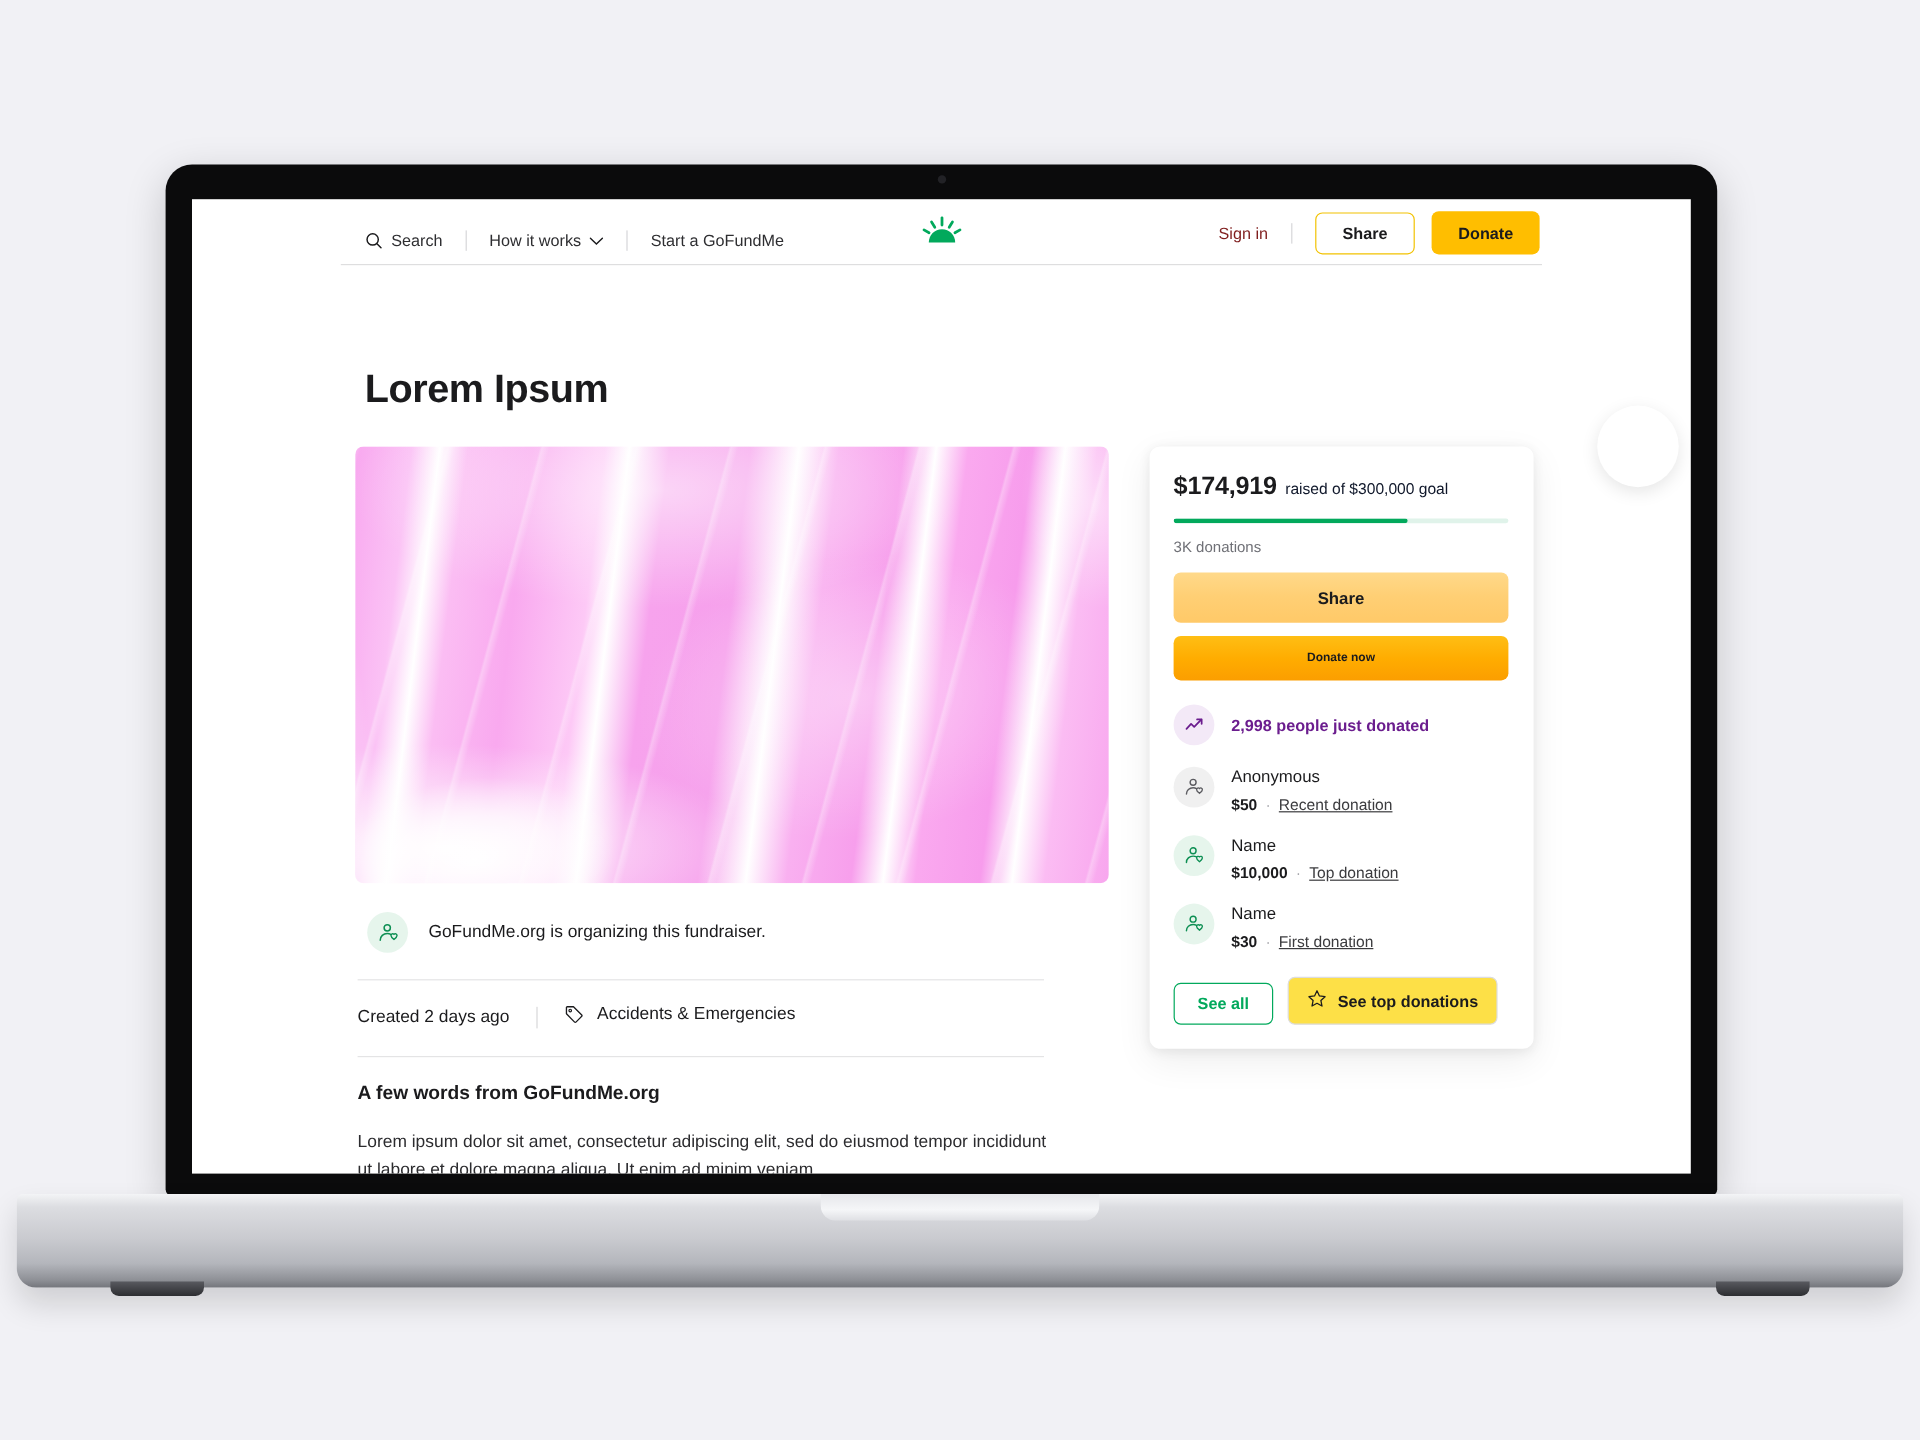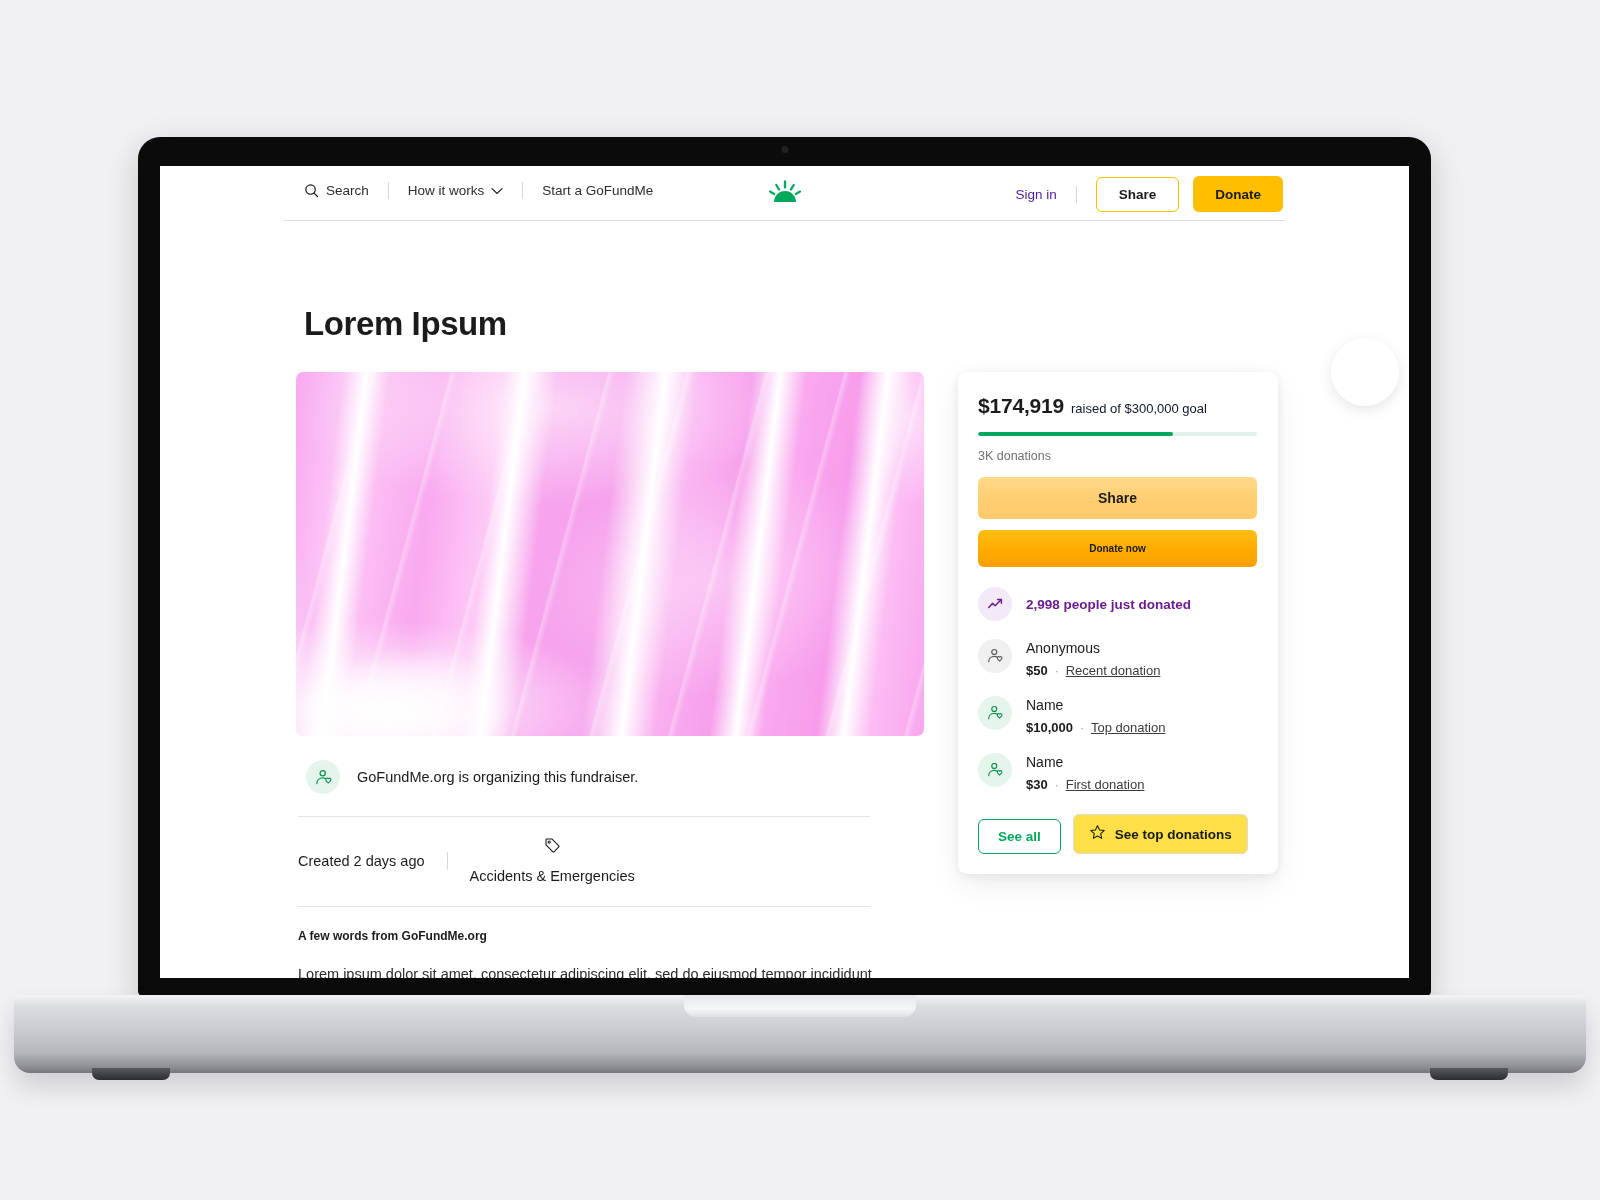--- a/index.html
+++ b/index.html
@@ -102,21 +102,21 @@
     height: 54px;
     display: flex;
     align-items: center;
     padding: 0 24px;
   }
   .nav-left, .nav-right {
     display: flex;
     align-items: center;
     gap: 0px;
   }
-  .nav-left  { position: absolute; left: 144px; top: 13px; }
+  .nav-left  { position: absolute; left: 144px; top: 23px; }
   .nav-right { position: absolute; right: 126px; top: 10px; }
 
   .nav-item {
     font-size: 13.5px;
     color: #2e2e31;
     display: flex;
     align-items: center;
     gap: 7px;
     padding: 4px 0;
     white-space: nowrap;
@@ -134,21 +134,21 @@
     position: absolute;
     left: 50%;
     top: 14px;
     transform: translateX(-50%);
     width: 34px;
     height: 26px;
   }
 
   .signin {
     font-size: 13.5px;
-    color: #4c1d95;
+    color: #7f1d1d;
     white-space: nowrap;
     text-align: center;
   }
   .btn-share-nav {
     font-size: 13.5px;
     font-weight: 700;
     color: #1b1b1d;
     background: #ffffff;
     border: 1.5px solid #f2c200;
     border-radius: 6px;
@@ -272,25 +272,25 @@
   }
 
   .meta-row {
     display: flex;
     align-items: center;
     padding: 20px 0 22px 2px;
     font-size: 14.5px;
     color: #1b1b1d;
   }
   .meta-sep { width: 1px; height: 18px; background: #d8d8d9; margin: 0 22px; }
-  .meta-tag { display: flex; align-items: center; gap: 11px; flex-direction: column; }
+  .meta-tag { display: flex; align-items: flex-start; gap: 11px; }
 
   .desc-head {
     padding: 22px 0 0 2px;
-    font-size: 12px;
+    font-size: 16px;
     font-weight: 700;
     color: #1b1b1d;
   }
   .desc-p {
     padding: 20px 0 0 2px;
     width: 576px;
     font-size: 14.5px;
     line-height: 1.58;
     color: #2c2c2f;
   }

